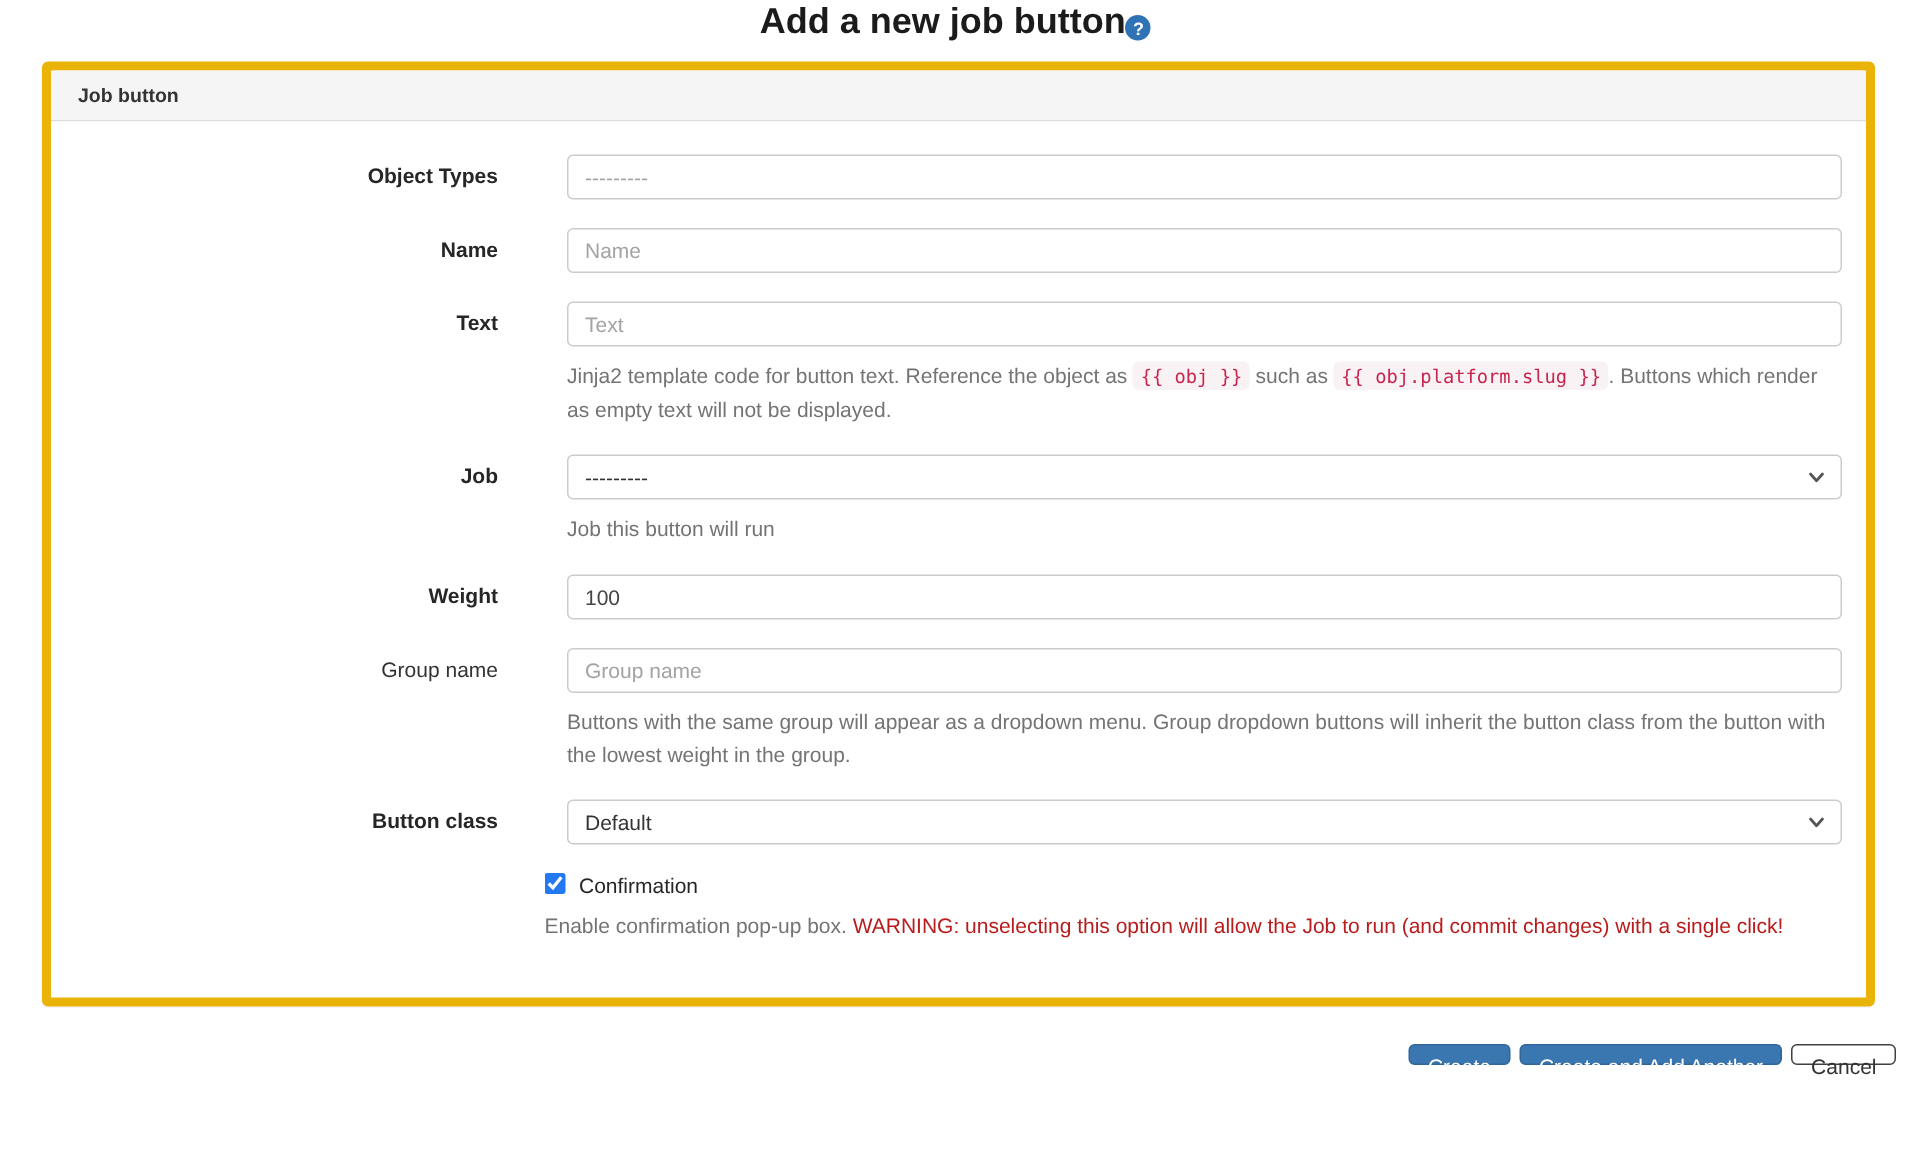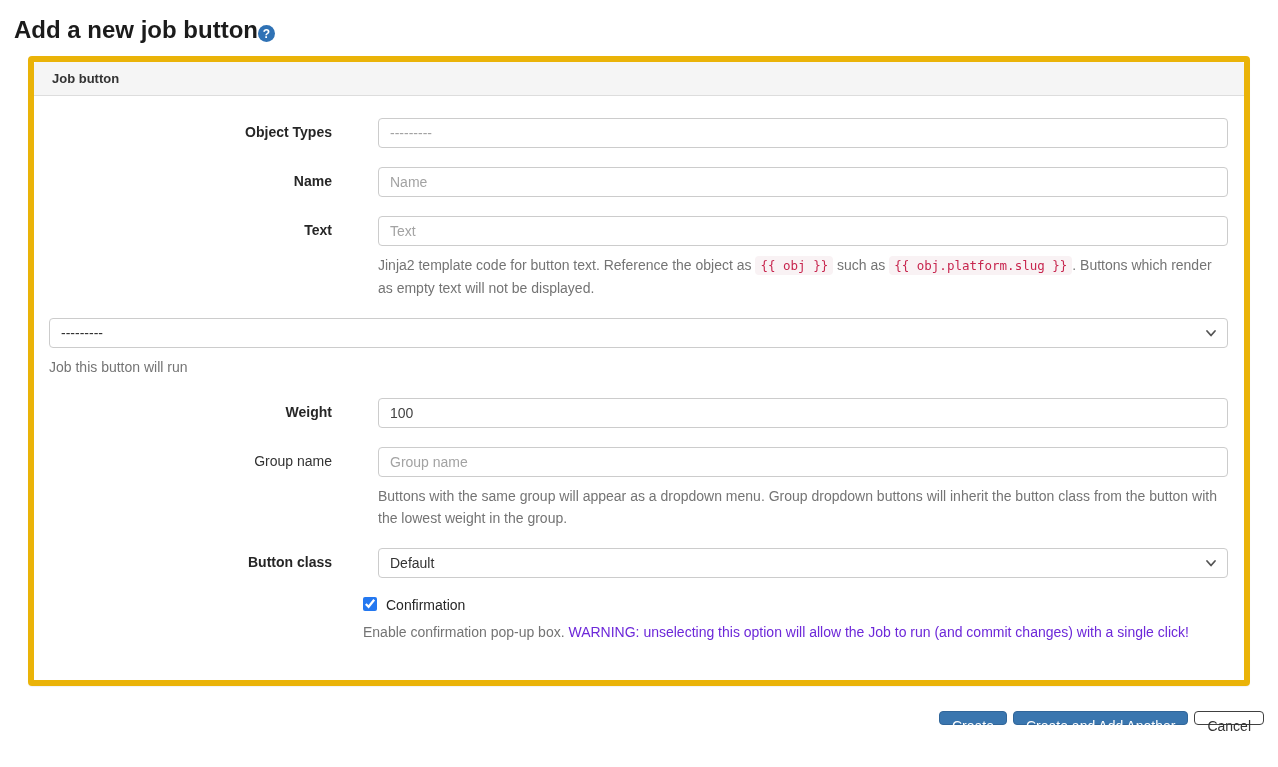--- a/index.html
+++ b/index.html
@@ -7,23 +7,23 @@
   body {
     font-family: "Liberation Sans", "DejaVu Sans", sans-serif;
     font-size: 14px;
     color: #333;
     width: 1278px;
   }
 
   
   .page-header {
     display: flex;
-    justify-content: flex-start;
+    justify-content: center;
     align-items: flex-end;
-    padding: 17px 18px 13px 14px;
+    padding: 2px 18px 13px 14px;
   }
   .page-title {
     margin: 0;
     font-size: 24px;
     font-weight: 700;
     color: #1b1b1b;
     line-height: 1.1;
   }
   .help-icon {
     width: 17px;
@@ -111,21 +111,21 @@
   }
   code {
     font-family: "DejaVu Sans Mono", "Liberation Mono", monospace;
     font-size: 12.5px;
     color: #c7254e;
     background: #f9f2f4;
     padding: 2px 5px;
     border-radius: 4px;
     white-space: nowrap;
   }
-  .text-danger { color: #6d28d9; text-align: right; }
+  .text-danger { color: #b91c1c; text-align: right; }
 
   
   .confirmation-group { margin-left: 314px; margin-top: 5px; margin-bottom: 0; }
   .checkbox-row { display: flex; align-items: flex-start; }
   input[type="checkbox"] {
     width: 14px;
     height: 14px;
     margin: 0 9px 0 0;
     accent-color: #2478f0;
     cursor: pointer;
@@ -186,20 +186,23 @@
       <div class="label-col">
         <label>Text</label>
       </div>
       <div class="field-col">
         <input type="text" class="form-control" placeholder="Text" style="">
         <div class="help-block"><span>Jinja2 template code for button text. Reference the object as </span><code>{{ obj }}</code><span> such as </span><code>{{ obj.platform.slug }}</code><span>. Buttons which render as empty text will not be displayed.</span></div>
       </div>
     </div>
 
     <div class="form-group">
+      <div class="label-col">
+        <label>Job</label>
+      </div>
       <div class="field-col">
         <div class="select-wrap">
           <select class="form-control">
             <option>---------</option>
           </select>
           <span class="chevron">
             <svg width="12" height="12" viewBox="0 0 12 12">
                 <polyline points="2,4 6,8.5 10,4" fill="none" stroke="currentColor" stroke-width="1.8" stroke-linecap="round" stroke-linejoin="round"></polyline>
               </svg>
           </span>

